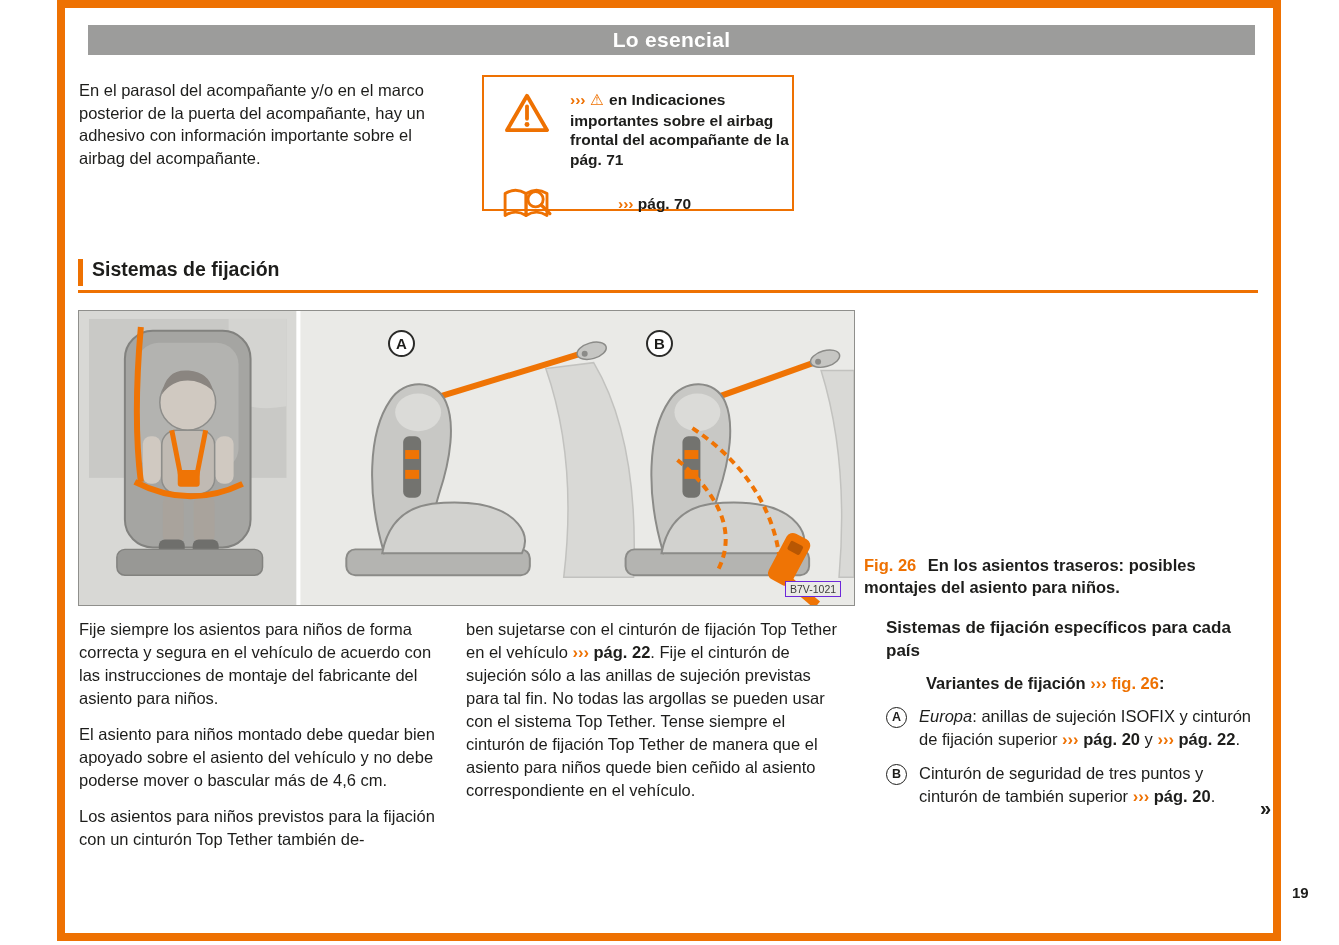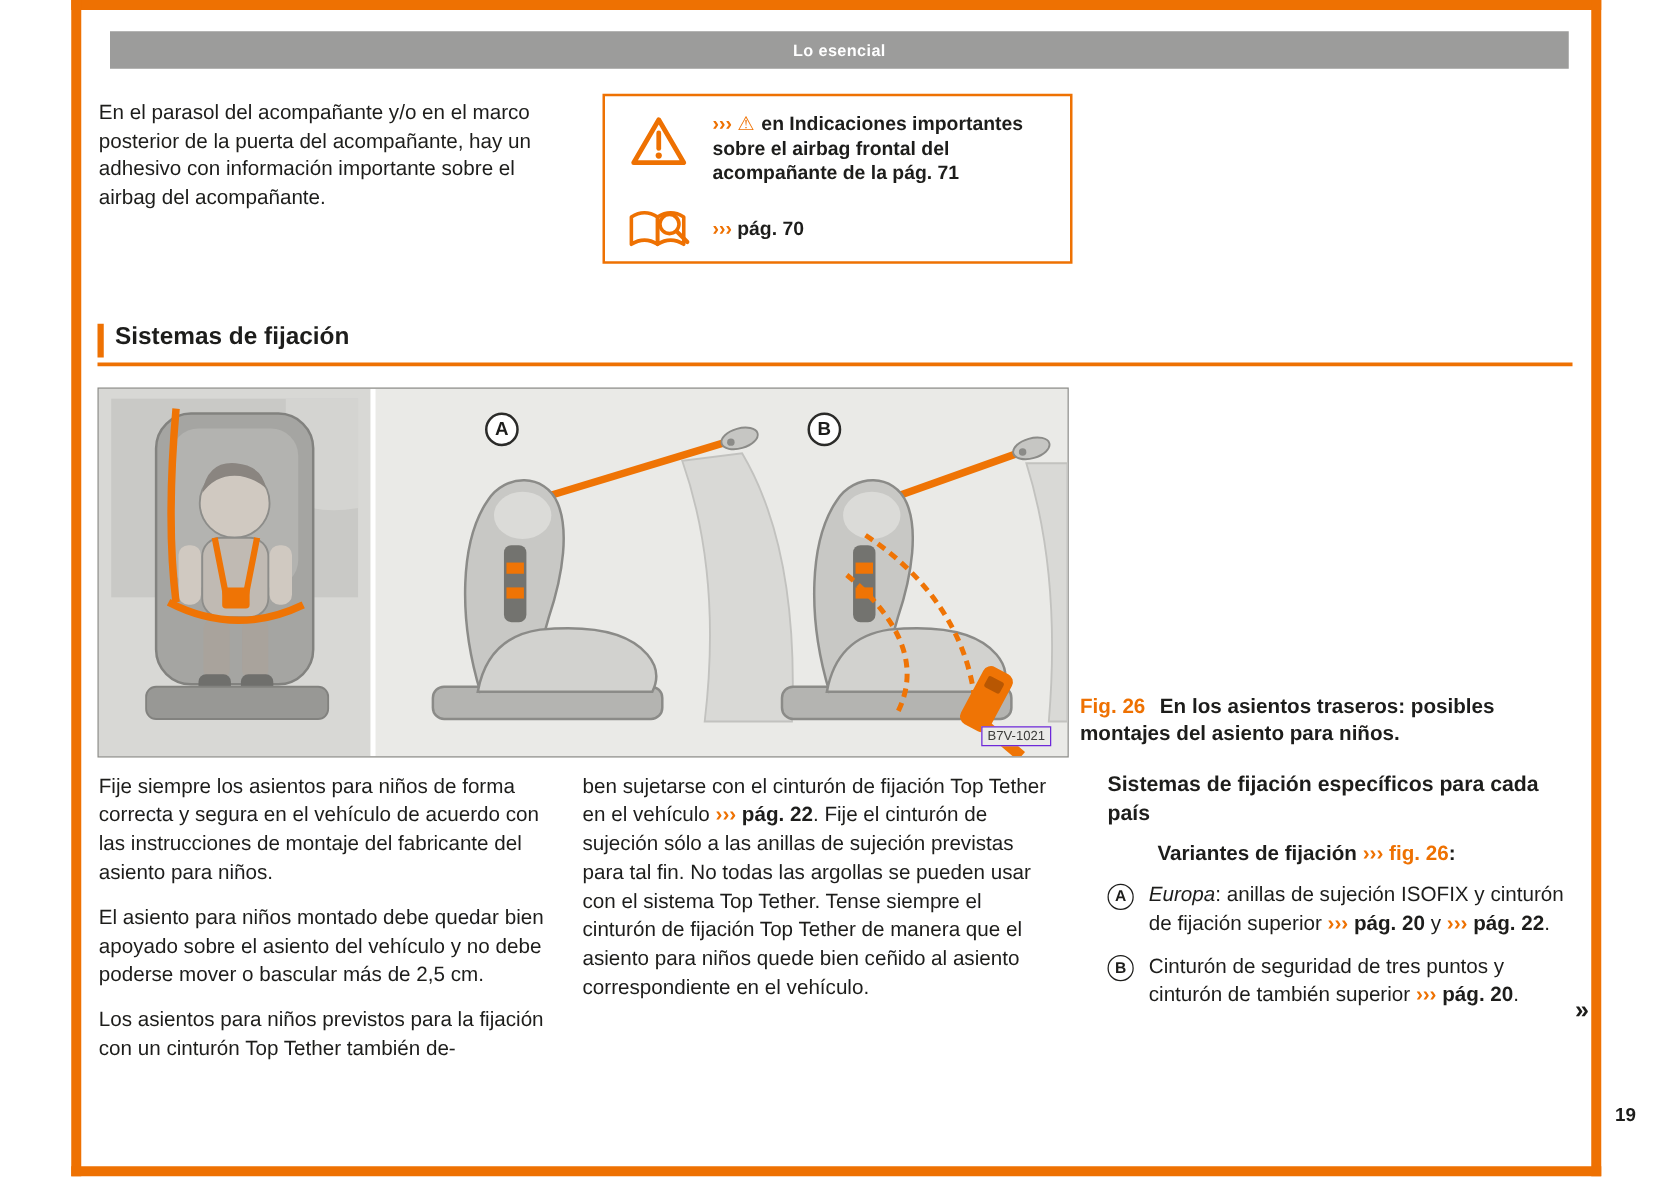--- a/index.html
+++ b/index.html
@@ -15,32 +15,32 @@
   
   .frame{position:absolute;background:var(--accent);}
   .frame-top{left:57px;top:0;width:1224px;height:8px;}
   .frame-bottom{left:57px;top:933px;width:1224px;height:8px;}
   .frame-left{left:57px;top:0;width:8px;height:941px;}
   .frame-right{left:1273px;top:0;width:8px;height:941px;}
 
   
   .header-bar{position:absolute;left:88px;top:25px;width:1167px;height:30px;
     background:var(--header);display:flex;align-items:center;justify-content:center;}
-  .header-bar .title{color:#fff;font-weight:700;font-size:13px;letter-spacing:.3px;}
+  .header-bar .title{color:#fff;font-weight:700;font-size:21px;letter-spacing:.3px;}
 
   
   .intro{position:absolute;left:79px;top:79px;width:378px;font-size:16.5px;line-height:22.5px;}
 
   
-  .warnbox{position:absolute;left:482px;top:75px;width:376px;height:136px;
+  .warnbox{position:absolute;left:482px;top:75px;width:312px;height:136px;
     border:2.5px solid var(--accent);background:#fff;padding-top:13px;}
   .warnrow{display:flex;align-items:flex-start;margin-bottom:12px;}
   .warnrow .iconcell{width:86px;flex:0 0 86px;display:flex;justify-content:center;padding-top:2px;}
   .warnrow .wtext{width:262px;font-size:15.5px;line-height:19.5px;font-weight:700;}
-  .warnrow.second{margin-top:14px;align-items:center;}
+  .warnrow.second{margin-top:14px;align-items:center;gap:48px;}
 
   
   .arrow{color:var(--accent);font-weight:700;}
   .bold{font-weight:700;}
   .figref{color:var(--accent);font-weight:700;}
   .italic{font-style:italic;}
   .warn{color:var(--accent);font-family:"DejaVu Sans", sans-serif;}
 
   
   .sec-bar{position:absolute;left:78px;top:259px;width:5px;height:27px;background:var(--accent);}
@@ -188,21 +188,21 @@
       </svg>
       <div class="fig-label a">A</div>
       <div class="fig-label b">B</div>
       <span class="fig-code">B7V-1021</span>
     </div>
     <p class="caption rich"><span class="figref">Fig. 26</span><span> En los asientos traseros: posibles montajes del asiento para niños.</span></p>
   </div>
 
   <div class="col col1">
     <p>Fije siempre los asientos para niños de forma correcta y segura en el vehículo de acuerdo con las instrucciones de montaje del fabricante del asiento para niños.</p>
-    <p>El asiento para niños montado debe quedar bien apoyado sobre el asiento del vehículo y no debe poderse mover o bascular más de 2,5 cm.</p>
+    <p>El asiento para niños montado debe quedar bien apoyado sobre el asiento del vehículo y no debe poderse mover o bascular más de 4,6 cm.</p>
     <p>Los asientos para niños previstos para la fijación con un cinturón Top Tether también de-</p>
   </div>
 
   <div class="col col2">
     <p class="rich"><span>ben sujetarse con el cinturón de fijación Top Tether en el vehículo </span><span class="arrow">››› </span><span class="bold">pág. 22</span><span>. Fije el cinturón de sujeción sólo a las anillas de sujeción previstas para tal fin. No todas las argollas se pueden usar con el sistema Top Tether. Tense siempre el cinturón de fijación Top Tether de manera que el asiento para niños quede bien ceñido al asiento correspondiente en el vehículo.</span></p>
   </div>
 
   <div class="col col3">
     <h3 class="c3-heading">Sistemas de fijación específicos para cada país</h3>
     <p class="c3-sub rich"><span class="bold">Variantes de fijación </span><span class="arrow">››› </span><span class="figref">fig. 26</span><span class="bold">:</span></p>

